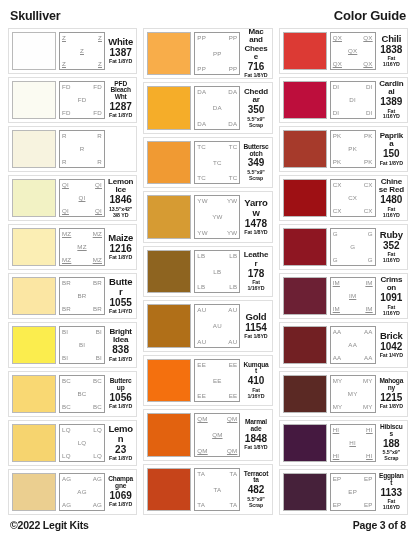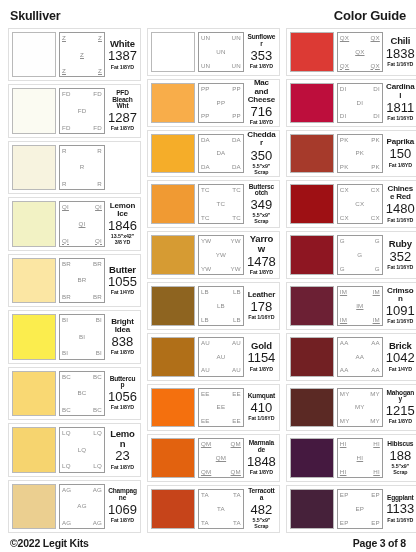--- a/index.html
+++ b/index.html
@@ -102,22 +102,22 @@
   .meta-name {
     font-weight: bold;
     line-height: 1.02;
     letter-spacing: -0.2px;
     word-break: break-word;
   }
   .meta-name.sz-lg { font-size: 9.5px; }
   .meta-name.sz-md { font-size: 8px; }
   .meta-name.sz-sm { font-size: 6.6px; }
   .meta-num {
-    font-weight: normal;
-    font-size: 13px;
+    font-weight: bold;
+    font-size: 10px;
     line-height: 1.25;
   }
   .meta-cut {
     font-weight: bold;
     font-size: 5.3px;
     line-height: 1.12;
     letter-spacing: -0.1px;
   }
 
   
@@ -218,20 +218,41 @@
               <span>QI</span>
             </div>
           </div>
           <div class="meta">
             <div class="meta-name sz-md">Lemon Ice</div>
             <div class="meta-num">1846</div>
             <div class="meta-cut">13.5"x42"<br>3/8 YD</div>
           </div>
         </div>
         <div class="row">
+          <div class="chip" style="background: rgb(251, 238, 180);"></div>
+          <div class="codebox">
+            <div class="code-line ul">
+              <span>MZ</span>
+              <span>MZ</span>
+            </div>
+            <div class="code-line mid ul">
+              <span>MZ</span>
+            </div>
+            <div class="code-line ul">
+              <span>MZ</span>
+              <span>MZ</span>
+            </div>
+          </div>
+          <div class="meta">
+            <div class="meta-name sz-lg">Maize</div>
+            <div class="meta-num">1216</div>
+            <div class="meta-cut">Fat 1/8YD</div>
+          </div>
+        </div>
+        <div class="row">
           <div class="chip" style="background: rgb(251, 230, 163);"></div>
           <div class="codebox">
             <div class="code-line">
               <span>BR</span>
               <span>BR</span>
             </div>
             <div class="code-line mid">
               <span>BR</span>
             </div>
             <div class="code-line">
@@ -325,41 +346,20 @@
           </div>
           <div class="meta">
             <div class="meta-name sz-sm">Champagne</div>
             <div class="meta-num">1069</div>
             <div class="meta-cut">Fat 1/8YD</div>
           </div>
         </div>
       </div>
       <div class="column">
         <div class="row">
-          <div class="chip"></div>
-          <div class="codebox">
-            <div class="code-line">
-              <span>UN</span>
-              <span>UN</span>
-            </div>
-            <div class="code-line mid">
-              <span>UN</span>
-            </div>
-            <div class="code-line">
-              <span>UN</span>
-              <span>UN</span>
-            </div>
-          </div>
-          <div class="meta">
-            <div class="meta-name sz-sm">Sunflower</div>
-            <div class="meta-num">353</div>
-            <div class="meta-cut">Fat 1/8YD</div>
-          </div>
-        </div>
-        <div class="row">
           <div class="chip" style="background: rgb(248, 173, 74);"></div>
           <div class="codebox">
             <div class="code-line">
               <span>PP</span>
               <span>PP</span>
             </div>
             <div class="code-line mid">
               <span>PP</span>
             </div>
             <div class="code-line">
@@ -574,21 +574,21 @@
             <div class="code-line mid">
               <span>DI</span>
             </div>
             <div class="code-line">
               <span>DI</span>
               <span>DI</span>
             </div>
           </div>
           <div class="meta">
             <div class="meta-name sz-md">Cardinal</div>
-            <div class="meta-num">1811</div>
+            <div class="meta-num">1389</div>
             <div class="meta-cut">Fat 1/16YD</div>
           </div>
         </div>
         <div class="row">
           <div class="chip" style="background: rgb(166, 58, 43);"></div>
           <div class="codebox">
             <div class="code-line">
               <span>PK</span>
               <span>PK</span>
             </div>

